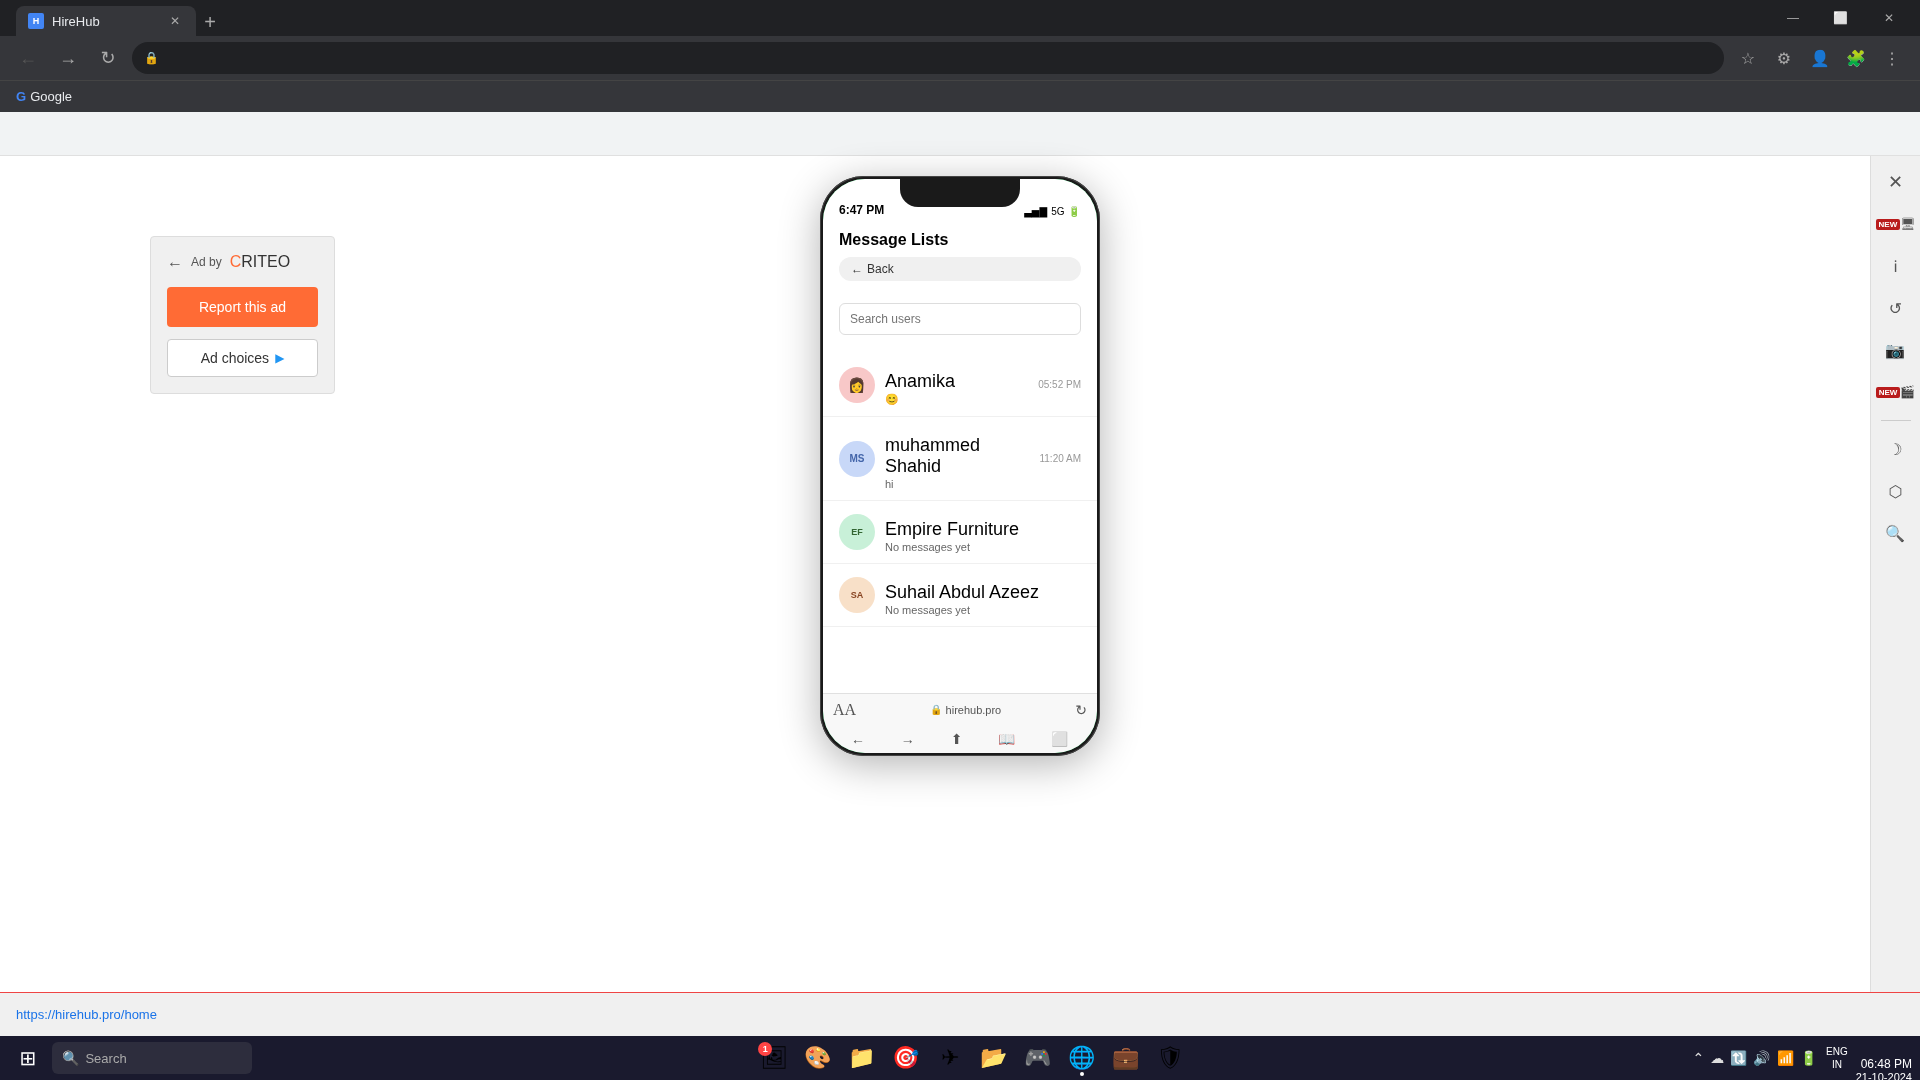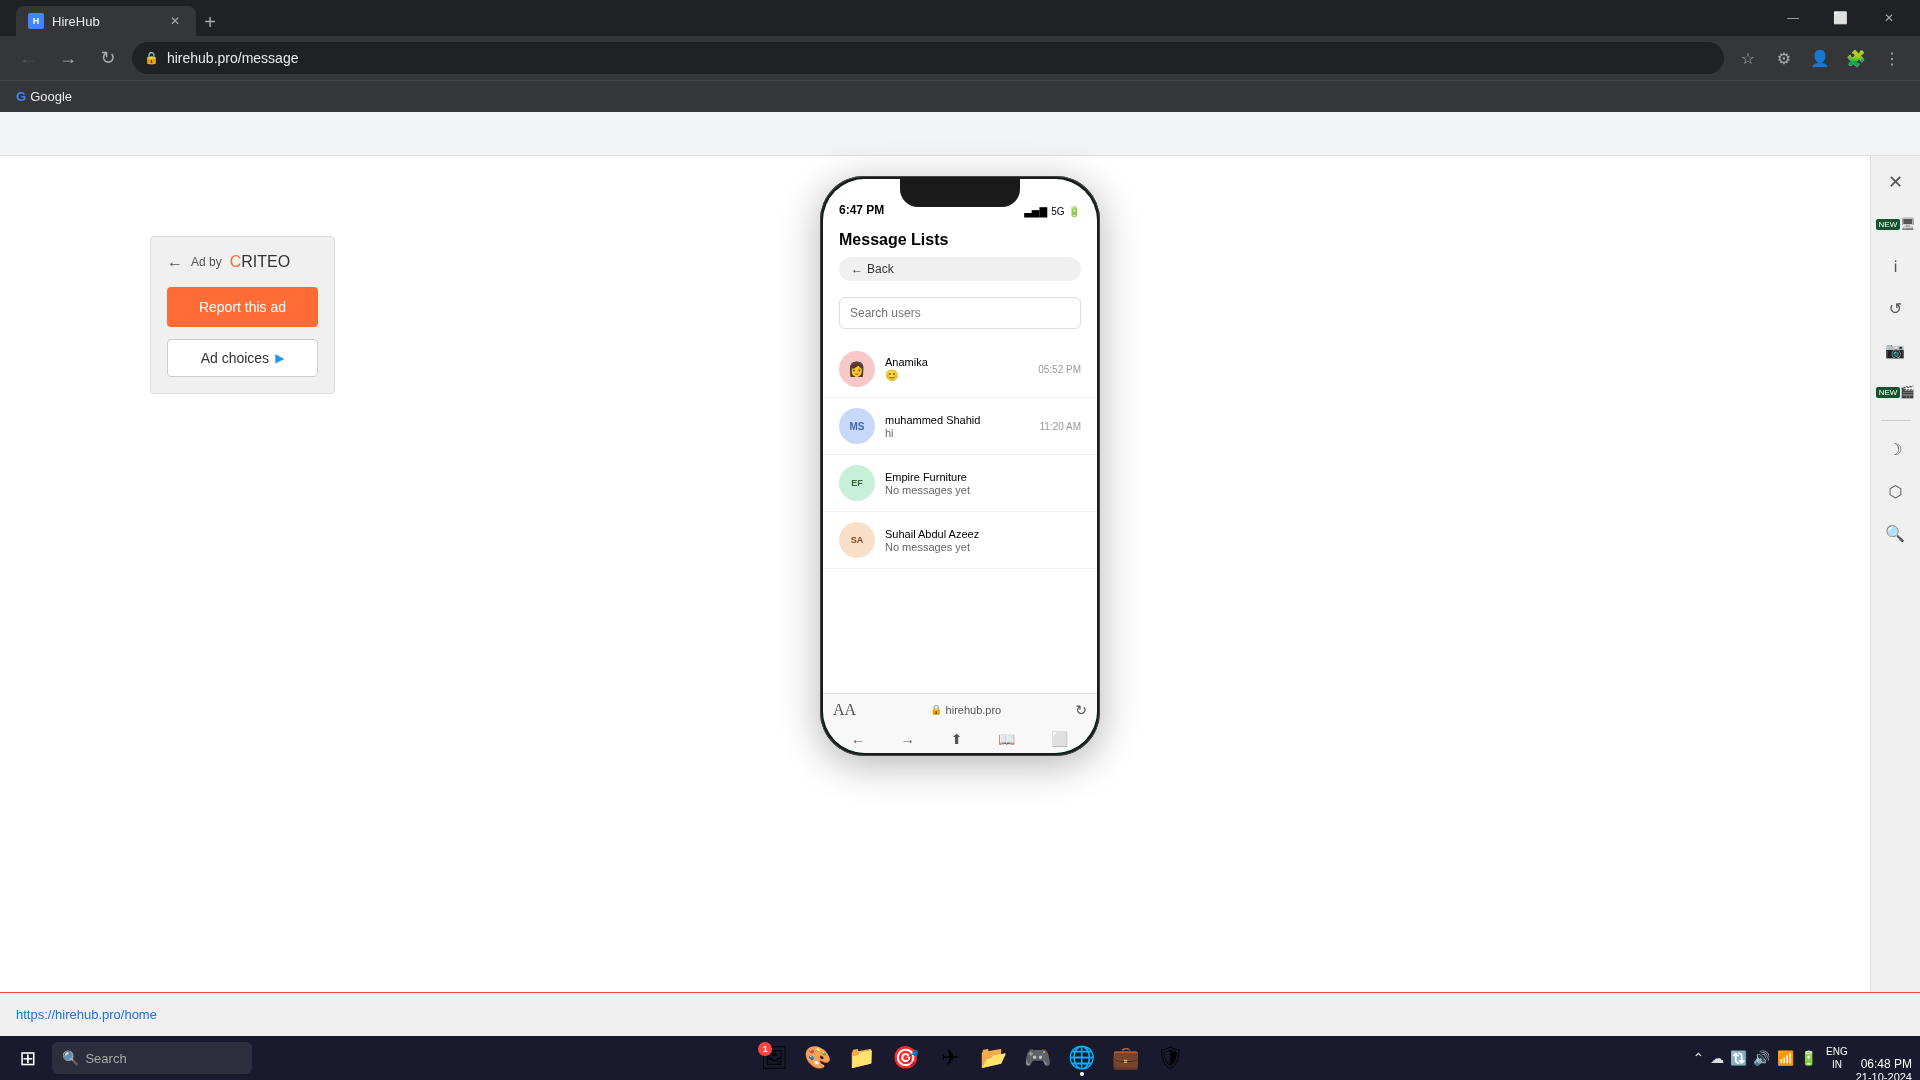--- a/index.html
+++ b/index.html
@@ -222,21 +222,21 @@
       background: #f0f0f0;
       border: none;
       border-radius: 16px;
       padding: 5px 12px;
       font-size: 12px;
       cursor: pointer;
       margin: 4px 16px;
       color: #333;
     }
     .search-bar-phone {
-      margin: 12px 16px;
+      margin: 18px 16px;
       height: 32px;
       border: 1px solid #ddd;
       border-radius: 6px;
       display: flex;
       align-items: center;
       padding: 12px 10px;
     }
     .search-bar-phone input {
       border: none;
       outline: none;
@@ -265,21 +265,21 @@
       display: flex;
       align-items: center;
       justify-content: center;
       font-size: 14px;
       font-weight: bold;
       color: #666;
       flex-shrink: 0;
       overflow: hidden;
     }
     .message-info { flex: 1; min-width: 0; }
-    .message-name { font-size: 11px; font-weight: 500; color: #000; }
+    .message-name { font-size: 18px; font-weight: 500; color: #000; margin-top: 8px; }
     .message-preview { font-size: 11px; color: #666; margin-top: 1px; }
     .message-time { font-size: 10px; color: #999; }
 
     
     .phone-browser-bar {
       position: absolute;
       bottom: 0;
       left: 0;
       right: 0;
       height: 60px;
@@ -339,26 +339,26 @@
       cursor: pointer;
       border-radius: 4px;
       display: flex;
       align-items: center;
       justify-content: center;
       color: #555;
       font-size: 16px;
     }
     .right-panel-close { color: #555; font-size: 18px; }
     .new-badge {
-      background: #14532d;
+      background: #b91c1c;
       color: white;
       font-size: 8px;
       padding: 1px 3px;
       border-radius: 2px;
-      font-weight: normal;
+      font-weight: bold;
     }
     .right-panel-divider { width: 30px; height: 1px; background: #ccc; margin: 4px 0; }
 
     
     .taskbar {
       position: fixed;
       bottom: 0;
       left: 0;
       right: 0;
       height: 44px;
@@ -485,21 +485,20 @@
     <button class="win-btn win-close">✕</button>
   </div>
 </div>
 
 <div class="browser-navbar">
   <button class="nav-btn disabled">←</button>
   <button class="nav-btn">→</button>
   <button class="nav-btn">↻</button>
   <div class="address-bar">
     <span class="address-lock">🔒</span>
-    <span class="address-text">hirehub.pro/message</span>
   </div>
   <div class="nav-icons">
     <button class="nav-icon-btn">☆</button>
     <button class="nav-icon-btn">⚙</button>
     <button class="nav-icon-btn">👤</button>
     <button class="nav-icon-btn">🧩</button>
     <button class="nav-icon-btn">⋮</button>
   </div>
 </div>
 

